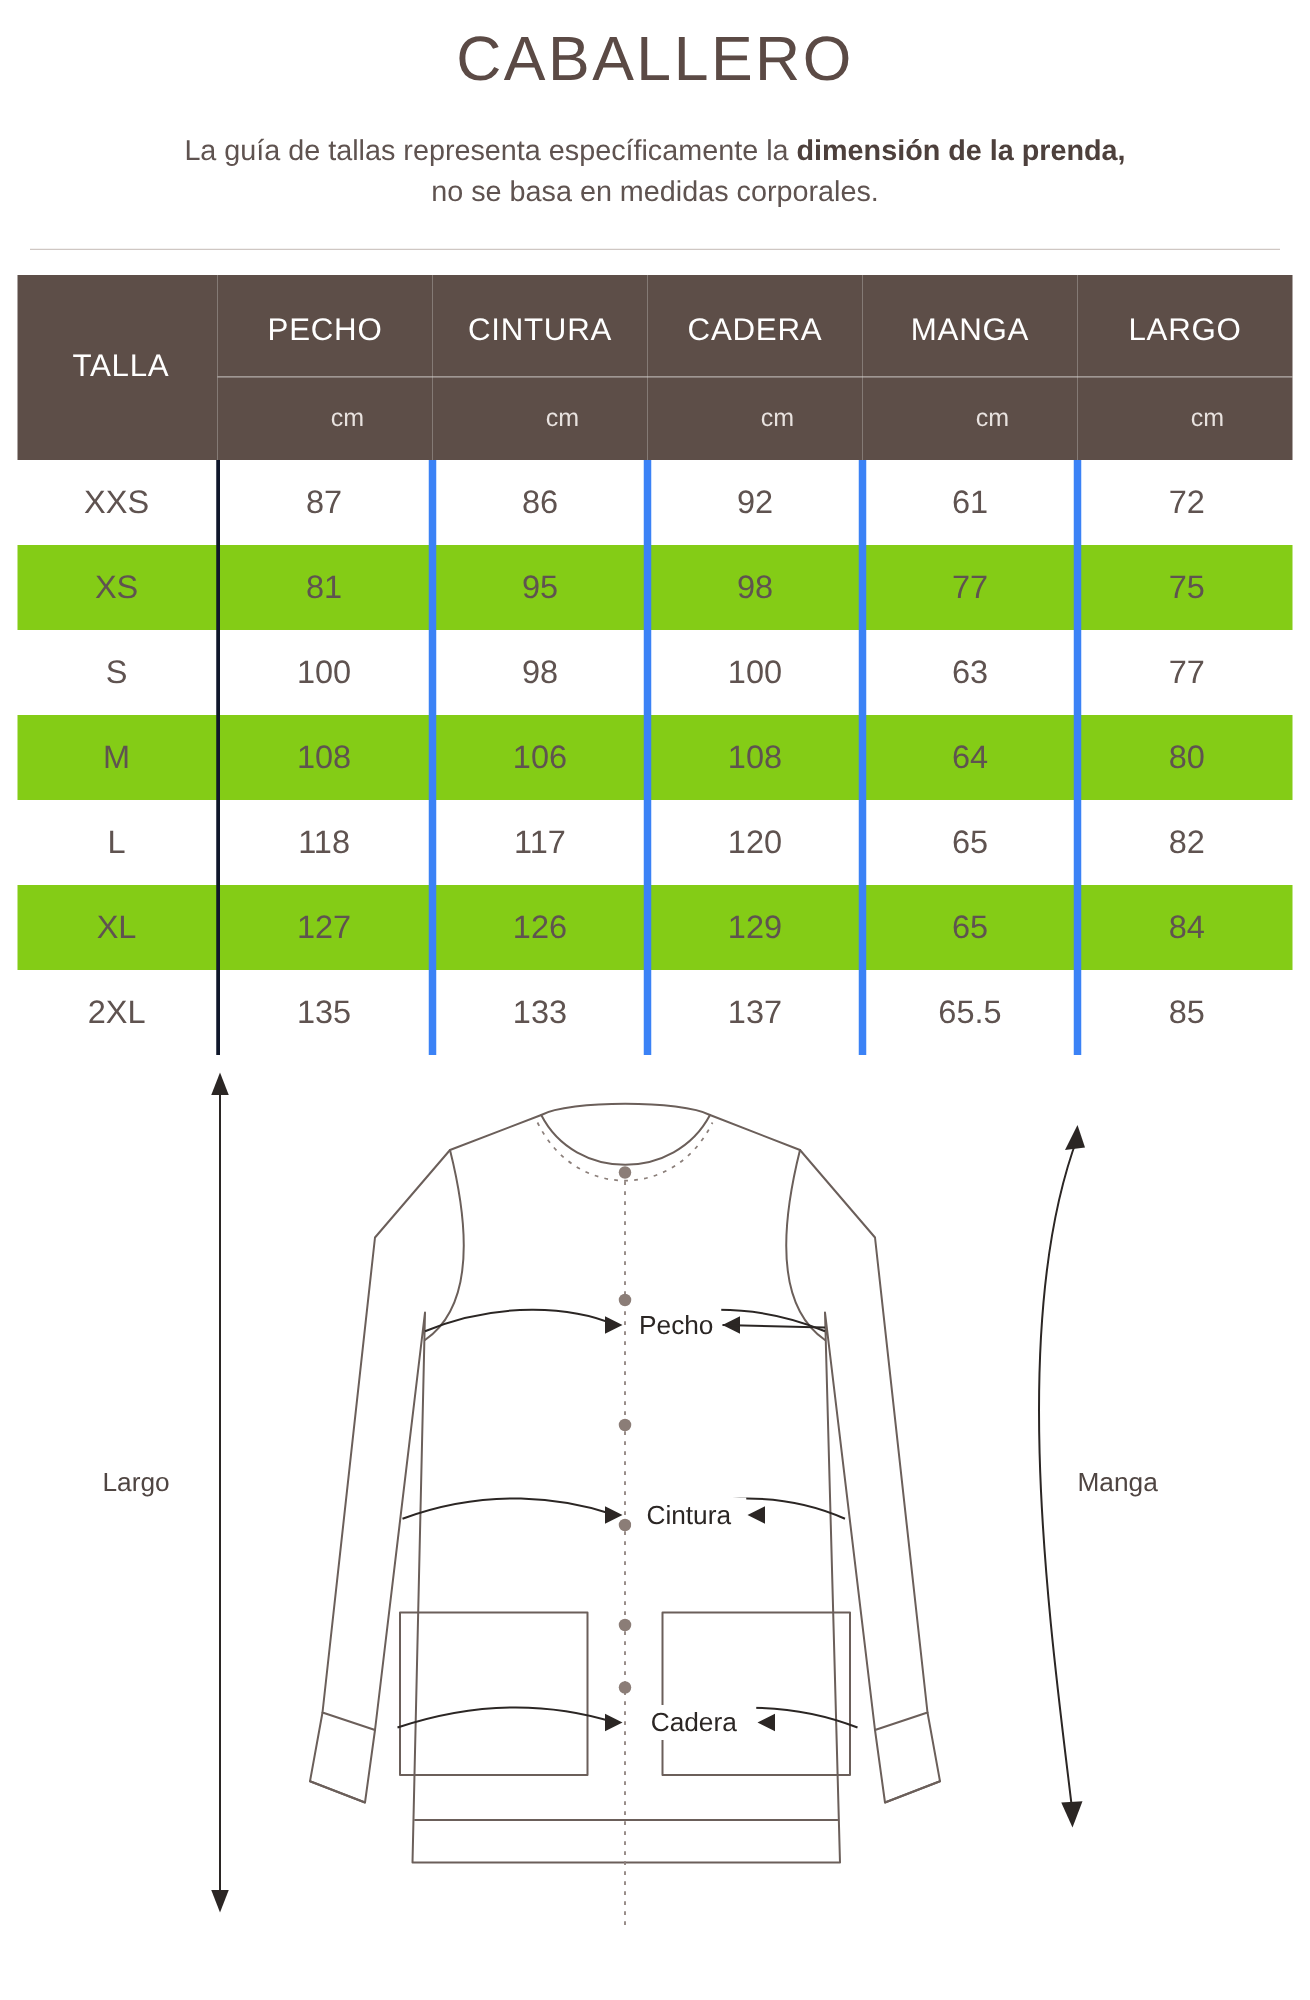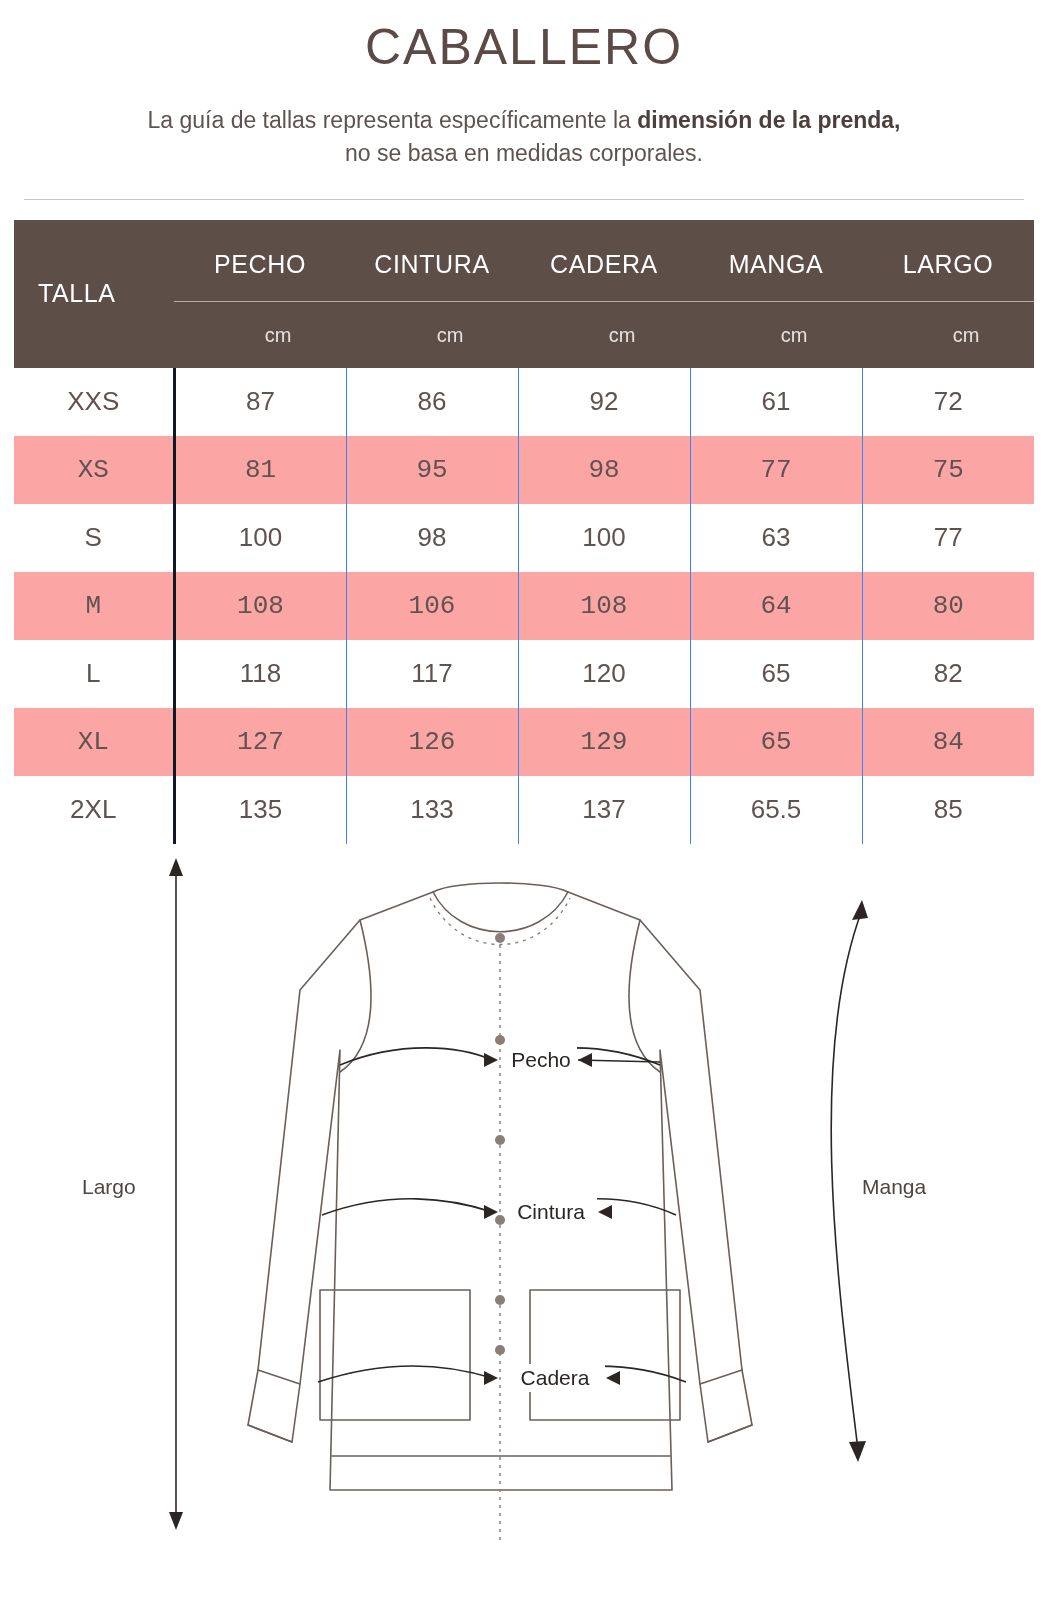--- a/index.html
+++ b/index.html
@@ -86,41 +86,40 @@
     font-size: 20px;
     color: #e8e2df;
     margin-top: 22px;
     margin-left: 36px;
   }
   .head-talla {
     height: 148px;
     display: flex;
     align-items: center;
     justify-content: flex-start;
-    padding-left: 24px;
+    padding-left: 44px;
     font-size: 25px;
     letter-spacing: 0.6px;
     color: #ffffff;
   }
 
   table.size-table tbody td {
     text-align: center;
     font-size: 26px;
     color: #5f5350;
     height: 68px;
     font-weight: 400;
-    border-right: 1px solid #3b82f6;
+    border-right: 6px solid #3b82f6;
   }
   table.size-table tbody td:last-child { border-right: none; }
   table.size-table tbody td.size-name {
     border-right: 3px solid #0f172a;
   }
   table.size-table tbody tr.alt td {
-    background: #fca5a5;
-    font-family: Liberation Mono, monospace;
+    background: #84cc16;
   }
 
   .figure {
     position: relative;
     width: 1048px;
     height: 690px;
     margin-top: 6px;
   }
   .figure svg { display: block; }
 

